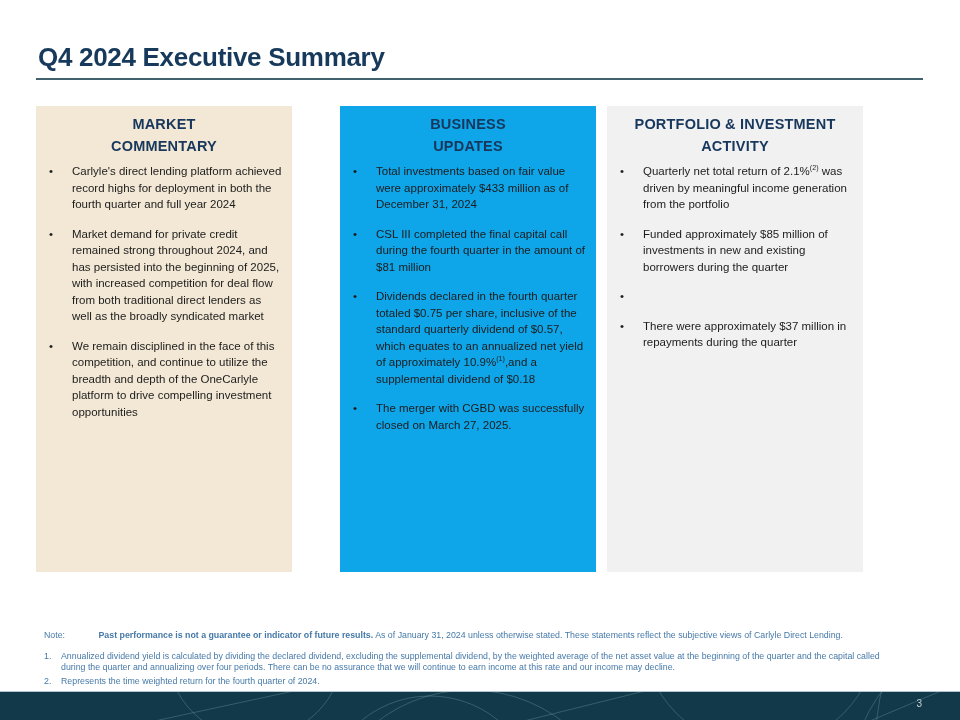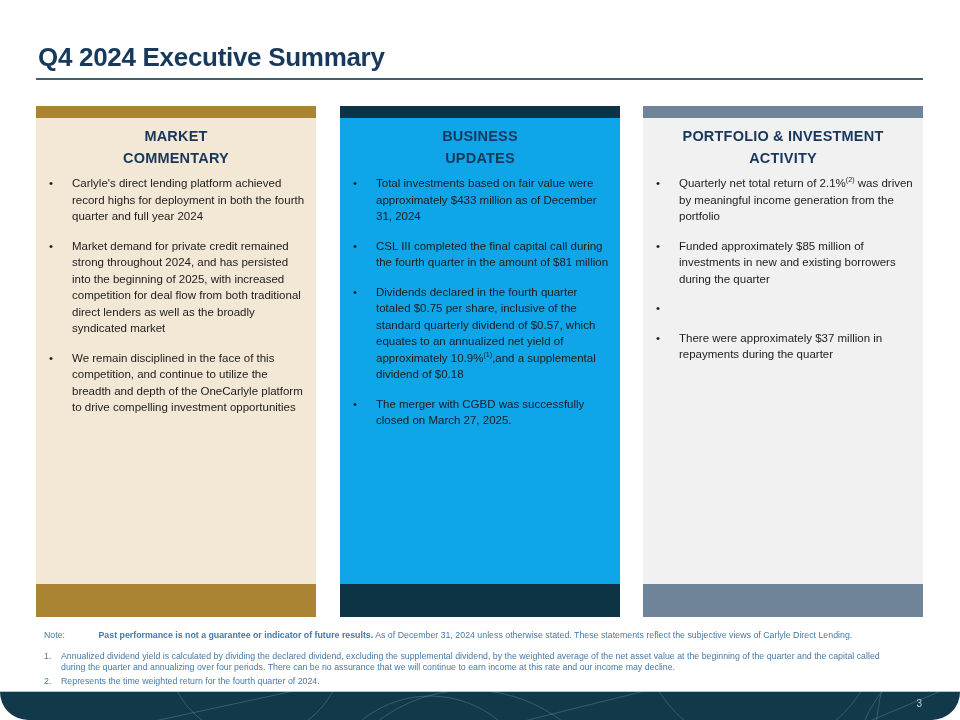--- a/index.html
+++ b/index.html
@@ -4,21 +4,20 @@
 <style>
   * { margin: 0; padding: 0; box-sizing: border-box; }
   html, body { background: #ffffff; }
   .slide {
     position: relative;
     width: 960px;
     height: 720px;
     background: #ffffff;
     overflow: hidden;
     font-family: "Liberation Sans", sans-serif;
-    border-radius: 28px;
   }
   .slide-title {
     position: absolute;
     left: 38px;
     top: 42px;
     font-size: 26px;
     font-weight: bold;
     color: #17395B;
     letter-spacing: -0.3px;
   }
@@ -26,27 +25,27 @@
     position: absolute;
     left: 36px;
     top: 78px;
     width: 887px;
     height: 2px;
     background: #41616D;
   }
   .column {
     position: absolute;
     top: 106px;
-    width: 280px;
+    width: 256px;
     display: flex;
-    flex-direction: column;
+    flex-direction: row;
   }
   .col-1 { left: 36px; }
   .col-2 { left: 340px; }
-  .col-3 { left: 643px; }
+  .col-3 { left: 607px; }
   .col-topbar { height: 12px; }
   .col-panel { height: 466px; padding-top: 7px; overflow: hidden; }
   .col-bottombar { height: 33px; }
   .col-title {
     text-align: center;
     color: #17375C;
     font-weight: bold;
     font-size: 14.5px;
     line-height: 22px;
     letter-spacing: 0.2px;
@@ -187,21 +186,21 @@
           <li>
             <span class="marker">•</span>
             <span class="btext">There were approximately $37 million in repayments during the quarter</span>
           </li>
         </ul>
     </div>
     <div class="col-bottombar" style="background: rgb(111, 131, 153);"></div>
   </div>
 
   <div class="notes">
-    <div class="note-line"><span>Note: </span><span style="font-weight: bold; padding-left: 31px;">Past performance is not a guarantee or indicator of future results.</span><span> As of December 31, 2024 unless otherwise stated.  These statements reflect the subjective views of Carlyle Direct Lending.</span></div>
+    <div class="note-line"><span>Note: </span><span style="font-weight: bold; padding-left: 31px;">Past performance is not a guarantee or indicator of future results.</span><span> As of January 31, 2024 unless otherwise stated.  These statements reflect the subjective views of Carlyle Direct Lending.</span></div>
     <div>
         <div class="footnote">
           <span class="fn-num">1.</span>
           <span class="fn-text">Annualized dividend yield is calculated by dividing the declared dividend, excluding the supplemental dividend, by the weighted average of the net asset value at the beginning of the quarter and the capital called during the quarter and annualizing over four periods. There can be no assurance that we will continue to earn income at this rate and our income may decline.</span>
         </div>
         <div class="footnote">
           <span class="fn-num">2.</span>
           <span class="fn-text">Represents the time weighted return for the fourth quarter of 2024.</span>
         </div>
       </div>

